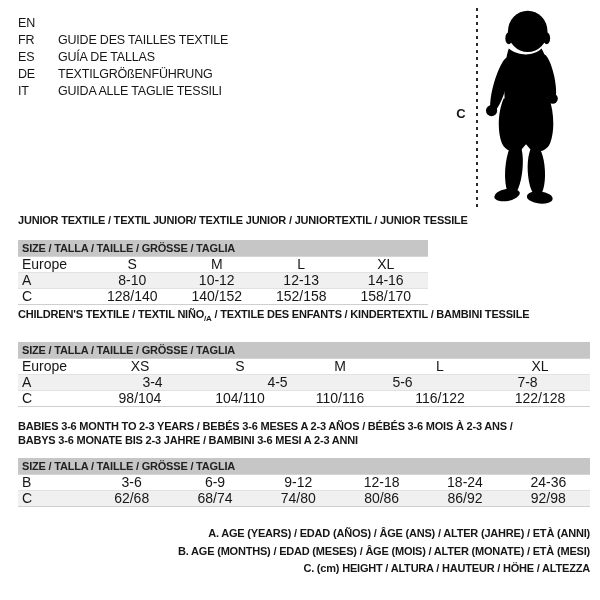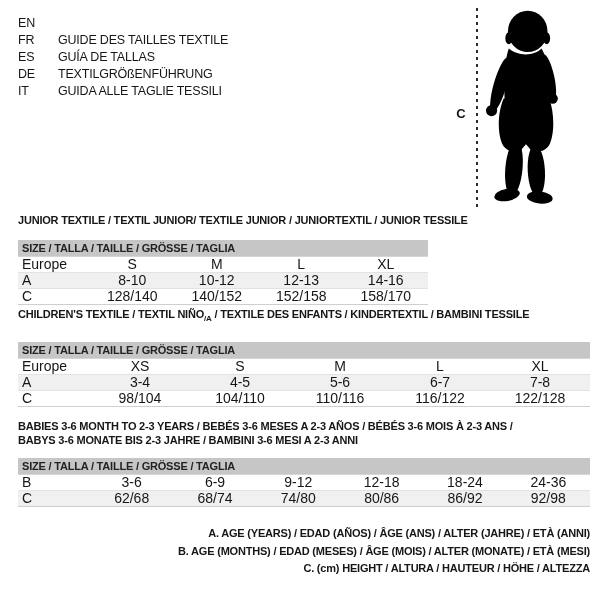--- a/index.html
+++ b/index.html
@@ -169,21 +169,20 @@
             </span>
           </div>
 
           <div class="trow alt">
             <span class="tlabel">A</span>
             <span class="tcells">
 
             <span class="tcell">3-4</span>
               <span class="tcell">4-5</span>
               <span class="tcell">5-6</span>
-              <span class="tcell">6-7</span>
               <span class="tcell">7-8</span>
             </span>
           </div>
 
           <div class="trow">
             <span class="tlabel">C</span>
             <span class="tcells">
 
             <span class="tcell">98/104</span>
               <span class="tcell">104/110</span>

